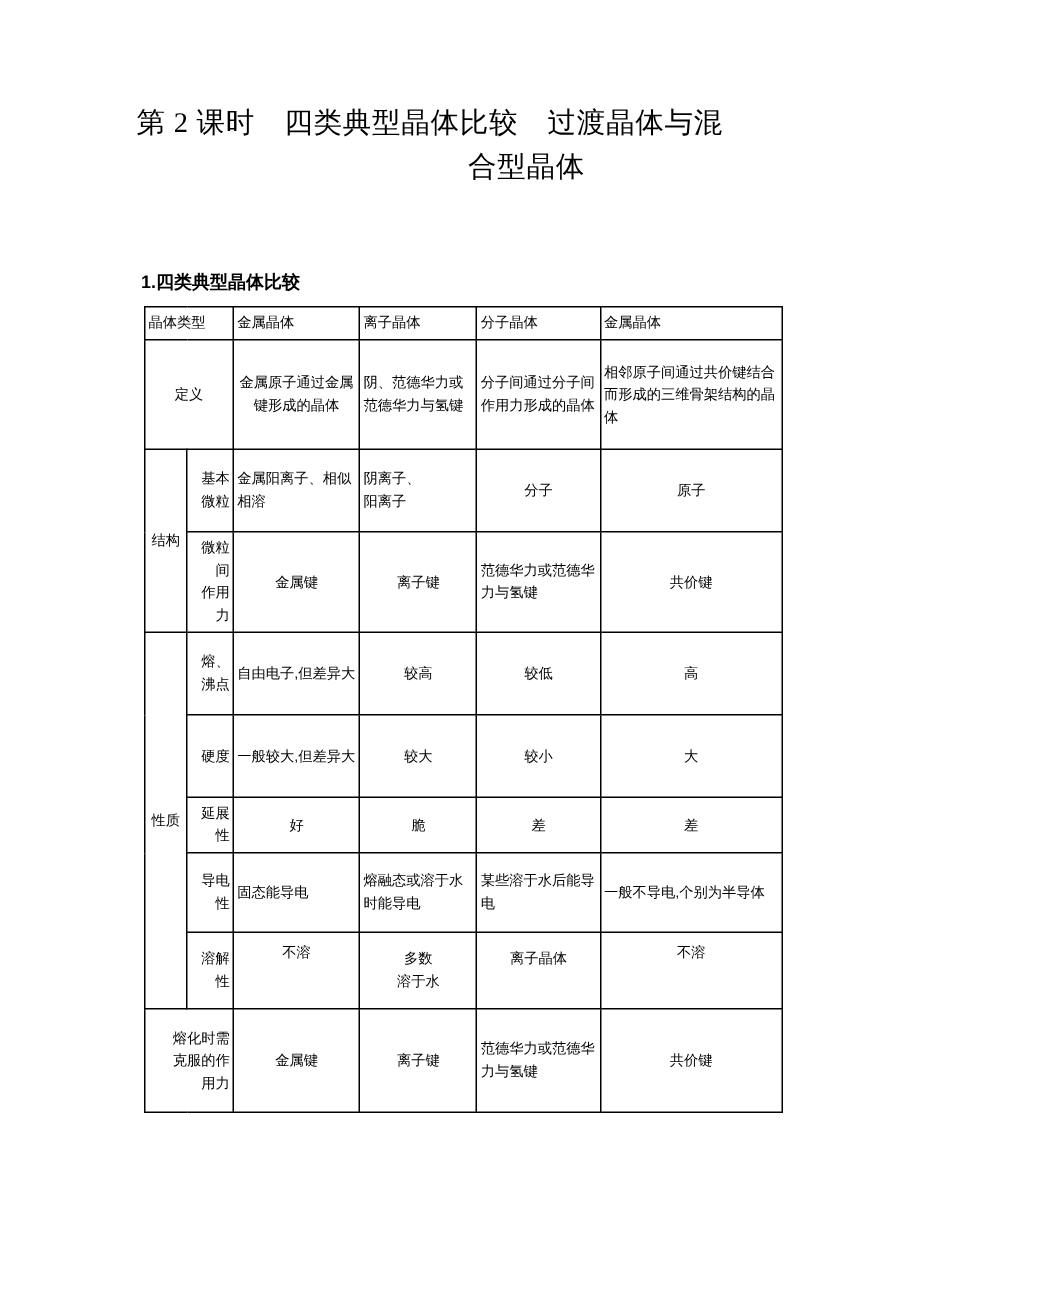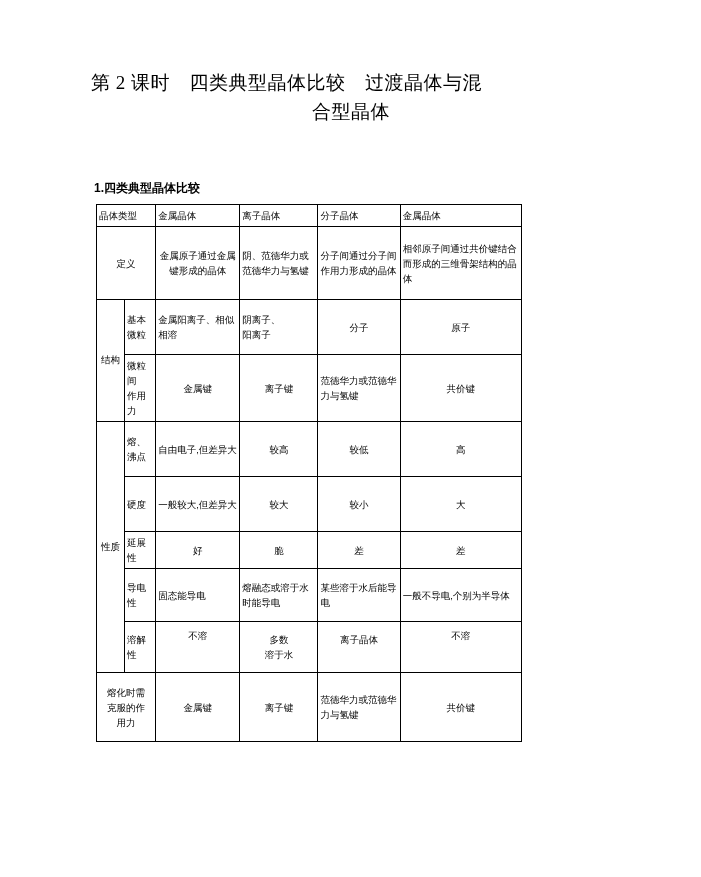--- a/index.html
+++ b/index.html
@@ -103,27 +103,27 @@
   .lft { text-align: left; padding-left: 3px; }
   .vlabel {
     text-align: center;
     padding: 2px 0;
   }
   .vlabel span {
     display: block;
     font-family: Liberation Mono, monospace;
   }
   .sublabel {
-    text-align: left;
+    text-align: right;
     padding: 2px 1px;
   }
   .rowh-2line span { display: block; }
 
   .lastrow-label {
-    text-align: center;
+    text-align: right;
     padding-left: 3px;
   }
 </style>
 </head>
 <body>
 
 <div class="page">
 
   <div class="doc-title">
     <span class="line1">第 2 课时　四类典型晶体比较　过渡晶体与混</span>

